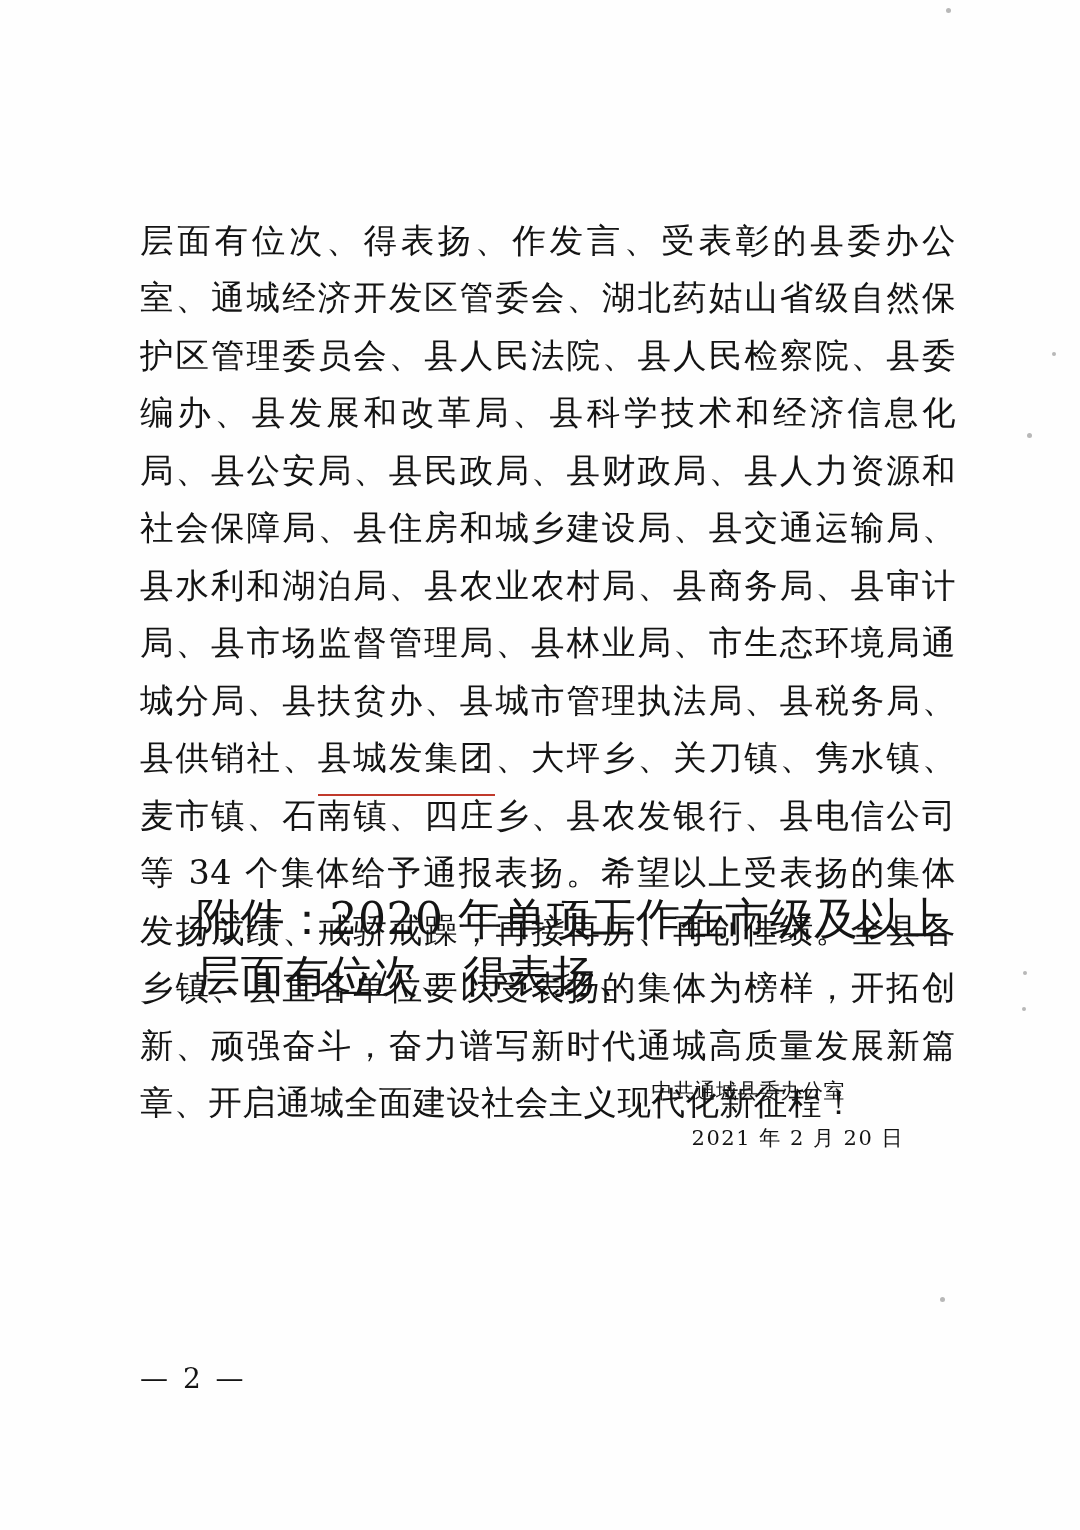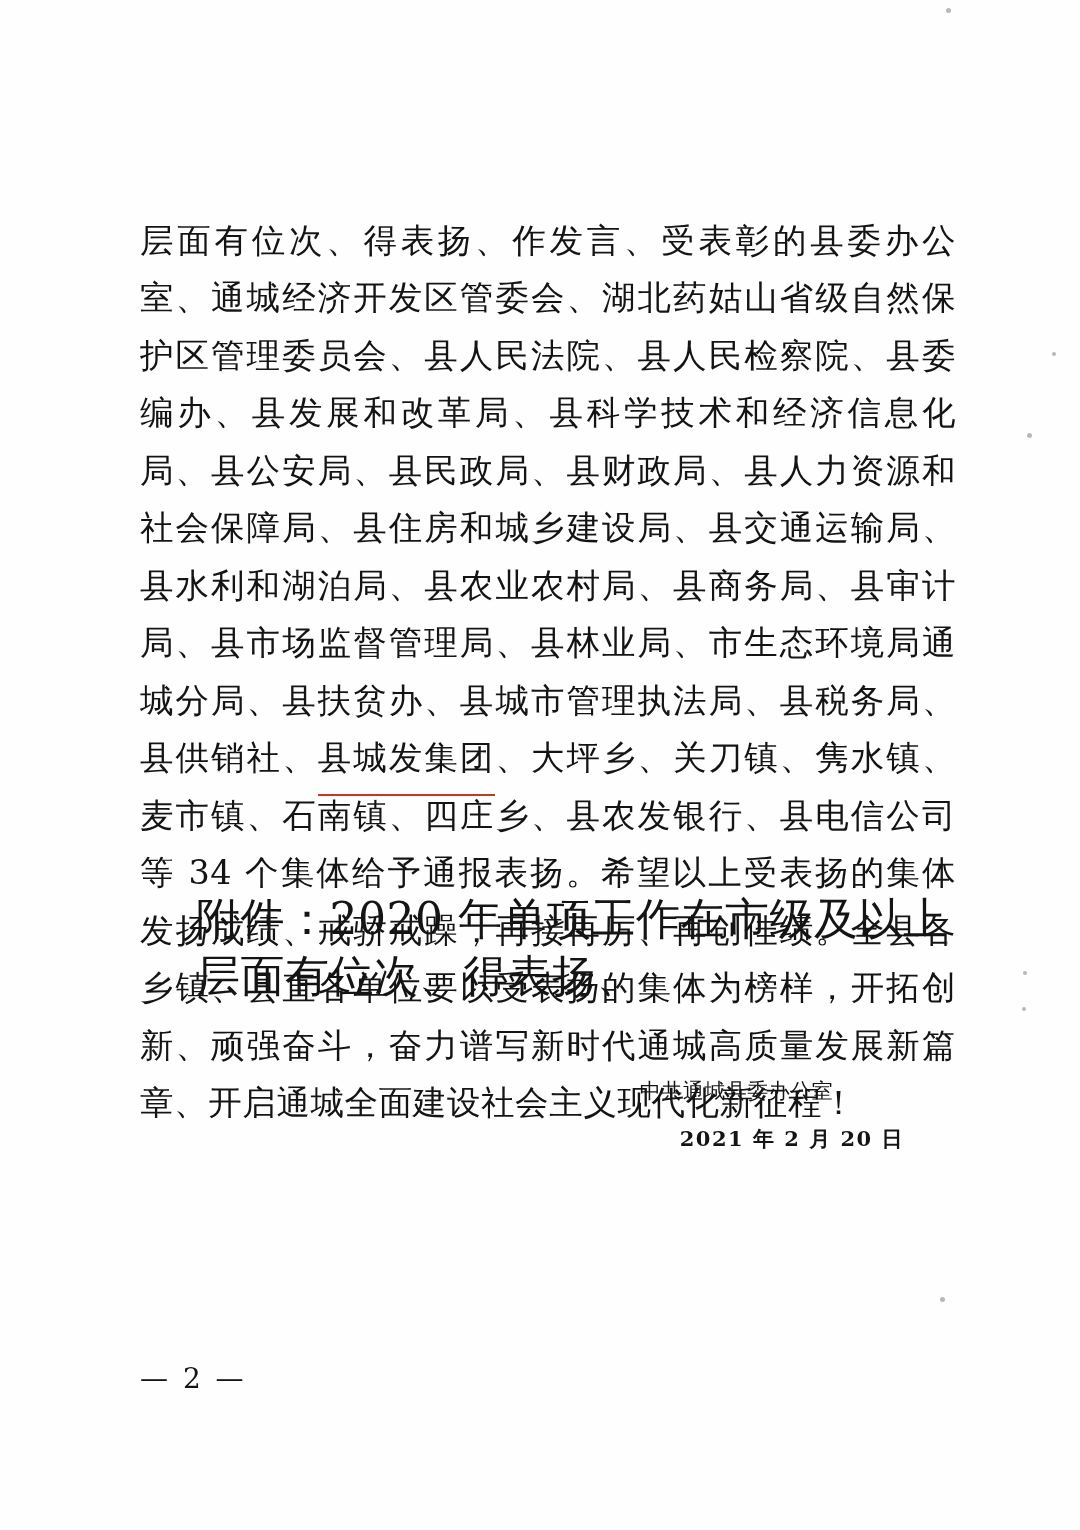--- a/index.html
+++ b/index.html
@@ -73,21 +73,20 @@
     text-align: left;
     font-size: 21px;
     line-height: 47px;
     letter-spacing: 0.5px;
     color: #141414;
   }
   .signature .date {
     display: block;
     padding-left: 40px;
     letter-spacing: 1.5px;
-    font-weight: bold;
   }
 
   .page-number {
     position: absolute;
     left: 140px;
     top: 1362px;
     font-size: 28px;
     letter-spacing: 3px;
     color: #141414;
   }

